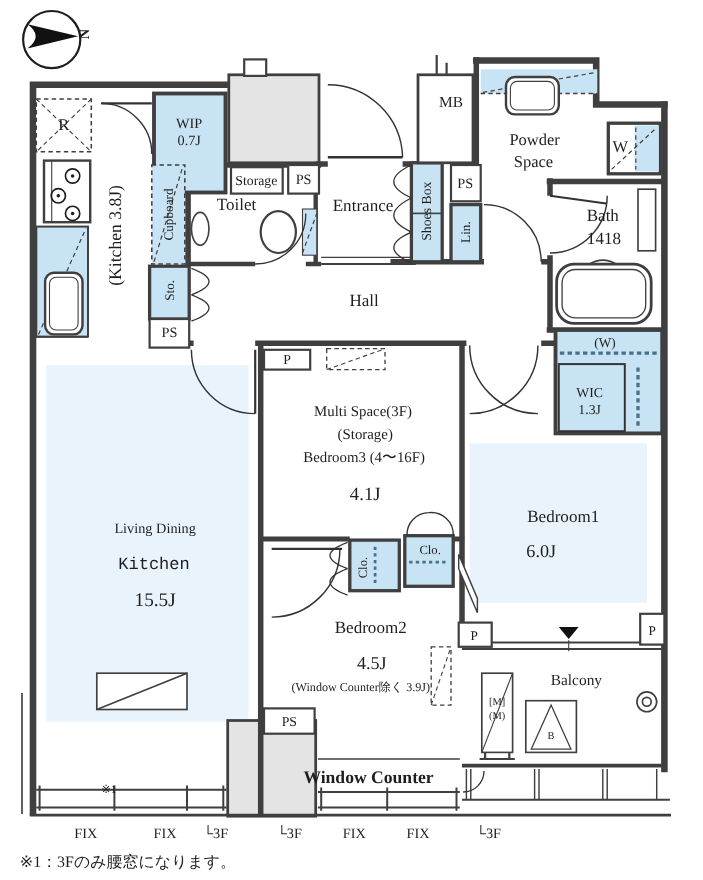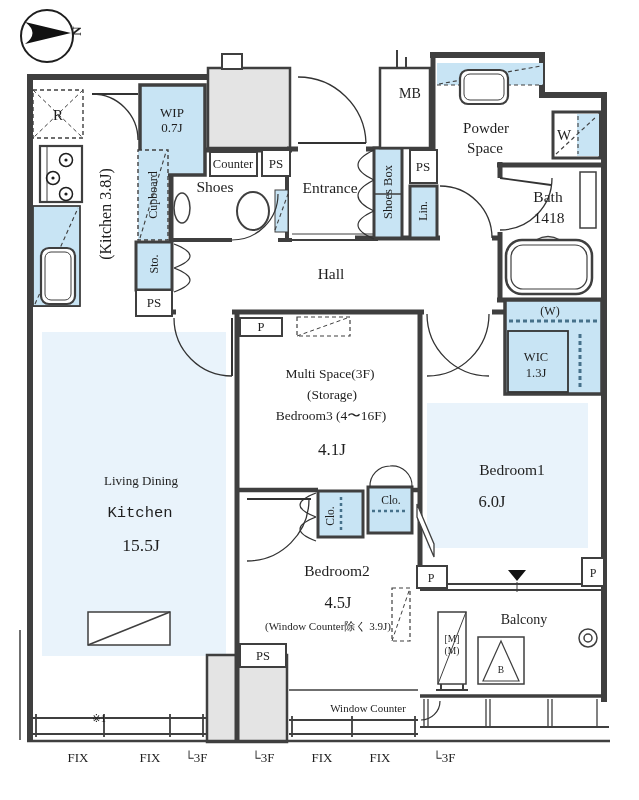--- a/index.html
+++ b/index.html
@@ -195,23 +195,23 @@
     <path d="M370,487 A20,20 0 0 1 390,466 M412,487 A20,20 0 0 0 390,466" stroke-width="1.2"></path>
   </g>
 </svg>
 
   <div class="lbl rot" style="left:76px;top:31px;font-size:13px;font-weight:bold;">N</div>
   <div class="lbl" style="left:58px;top:115px;font-size:15px;">R</div>
   <div class="lbl" style="left:172px;top:112px;font-size:13px;">WIP</div>
   <div class="lbl" style="left:172px;top:127px;font-size:13px;text-align:center;">0.7J</div>
   <div class="lbl rot" style="left:106px;top:214px;font-size:16px;">(Kitchen 3.8J)</div>
   <div class="lbl rot" style="left:153px;top:195px;font-size:12px;">Cupboard</div>
-  <div class="lbl" style="left:233px;top:164px;font-size:12.5px;">Counter</div>
+  <div class="lbl" style="left:233px;top:164px;font-size:12.5px;">Storage</div>
   <div class="lbl" style="left:276px;top:163px;font-size:13px;">PS</div>
-  <div class="lbl" style="left:215px;top:187px;font-size:15.5px;">Shoes</div>
+  <div class="lbl" style="left:215px;top:187px;font-size:15.5px;">Toilet</div>
   <div class="lbl" style="left:330px;top:188px;font-size:15.5px;text-align:center;">Entrance</div>
   <div class="lbl rot" style="left:388px;top:192px;font-size:12.5px;">Shoes Box</div>
   <div class="lbl" style="left:410px;top:94px;font-size:14px;">MB</div>
   <div class="lbl" style="left:486px;top:128px;font-size:15px;">Powder</div>
   <div class="lbl" style="left:485px;top:148px;font-size:15px;">Space</div>
   <div class="lbl" style="left:423px;top:166px;font-size:13px;">PS</div>
   <div class="lbl rot" style="left:423px;top:211px;font-size:12px;">Lin.</div>
   <div class="lbl" style="left:548px;top:197px;font-size:15.5px;">Bath</div>
   <div class="lbl" style="left:549px;top:218px;font-size:15.5px;">1418</div>
   <div class="lbl" style="left:564px;top:135px;font-size:15px;">W</div>
@@ -229,31 +229,32 @@
   <div class="lbl" style="left:512px;top:470px;font-size:15.5px;">Bedroom1</div>
   <div class="lbl" style="left:492px;top:502px;font-size:16.5px;">6.0J</div>
   <div class="lbl" style="left:141px;top:480px;font-size:13px;">Living Dining</div>
   <div class="lbl" style="left:140px;top:514px;font-size:15.5px;font-family:Liberation Mono, monospace;">Kitchen</div>
   <div class="lbl" style="left:141px;top:546px;font-size:17.5px;">15.5J</div>
   <div class="lbl" style="left:337px;top:571px;font-size:15.5px;">Bedroom2</div>
   <div class="lbl" style="left:338px;top:603px;font-size:16.5px;">4.5J</div>
   <div class="lbl" style="left:328px;top:626px;font-size:11px;">(Window Counter除く 3.9J)</div>
   <div class="lbl rot" style="left:331px;top:516px;font-size:11.5px;">Clo.</div>
   <div class="lbl" style="left:391px;top:501px;font-size:11.5px;">Clo.</div>
-  <div class="lbl" style="left:368px;top:708px;font-size:11px;">Window Counter</div>
+  <div class="lbl" style="left:335px;top:708px;font-size:16px;font-weight:bold;">Window Counter</div>
   <div class="lbl" style="left:524px;top:620px;font-size:14px;">Balcony</div>
   <div class="lbl" style="left:452px;top:640px;font-size:9.5px;">[M]</div>
   <div class="lbl" style="left:452px;top:652px;font-size:9.5px;">(M)</div>
   <div class="lbl" style="left:501px;top:671px;font-size:9.5px;">B</div>
   <div class="lbl" style="left:431px;top:578px;font-size:12px;">P</div>
   <div class="lbl" style="left:593px;top:573px;font-size:12px;">P</div>
   <div class="lbl" style="left:263px;top:656px;font-size:12.5px;">PS</div>
   <div class="lbl" style="left:99px;top:719px;font-size:10.5px;">※1</div>
 
   <div class="lbl" style="left:78px;top:757px;font-size:13px;">FIX</div>
   <div class="lbl" style="left:150px;top:757px;font-size:13px;">FIX</div>
   <div class="lbl" style="left:196px;top:757px;font-size:13px;">└3F</div>
   <div class="lbl" style="left:263px;top:757px;font-size:13px;">└3F</div>
   <div class="lbl" style="left:322px;top:757px;font-size:13px;">FIX</div>
   <div class="lbl" style="left:380px;top:757px;font-size:13px;">FIX</div>
   <div class="lbl" style="left:444px;top:757px;font-size:13px;">└3F</div>
 
+  <div class="foot" style="left:18px;top:774px;font-size:14.5px;">※1：3Fのみ腰窓になります。</div>
 </div>
 
 </body></html>

